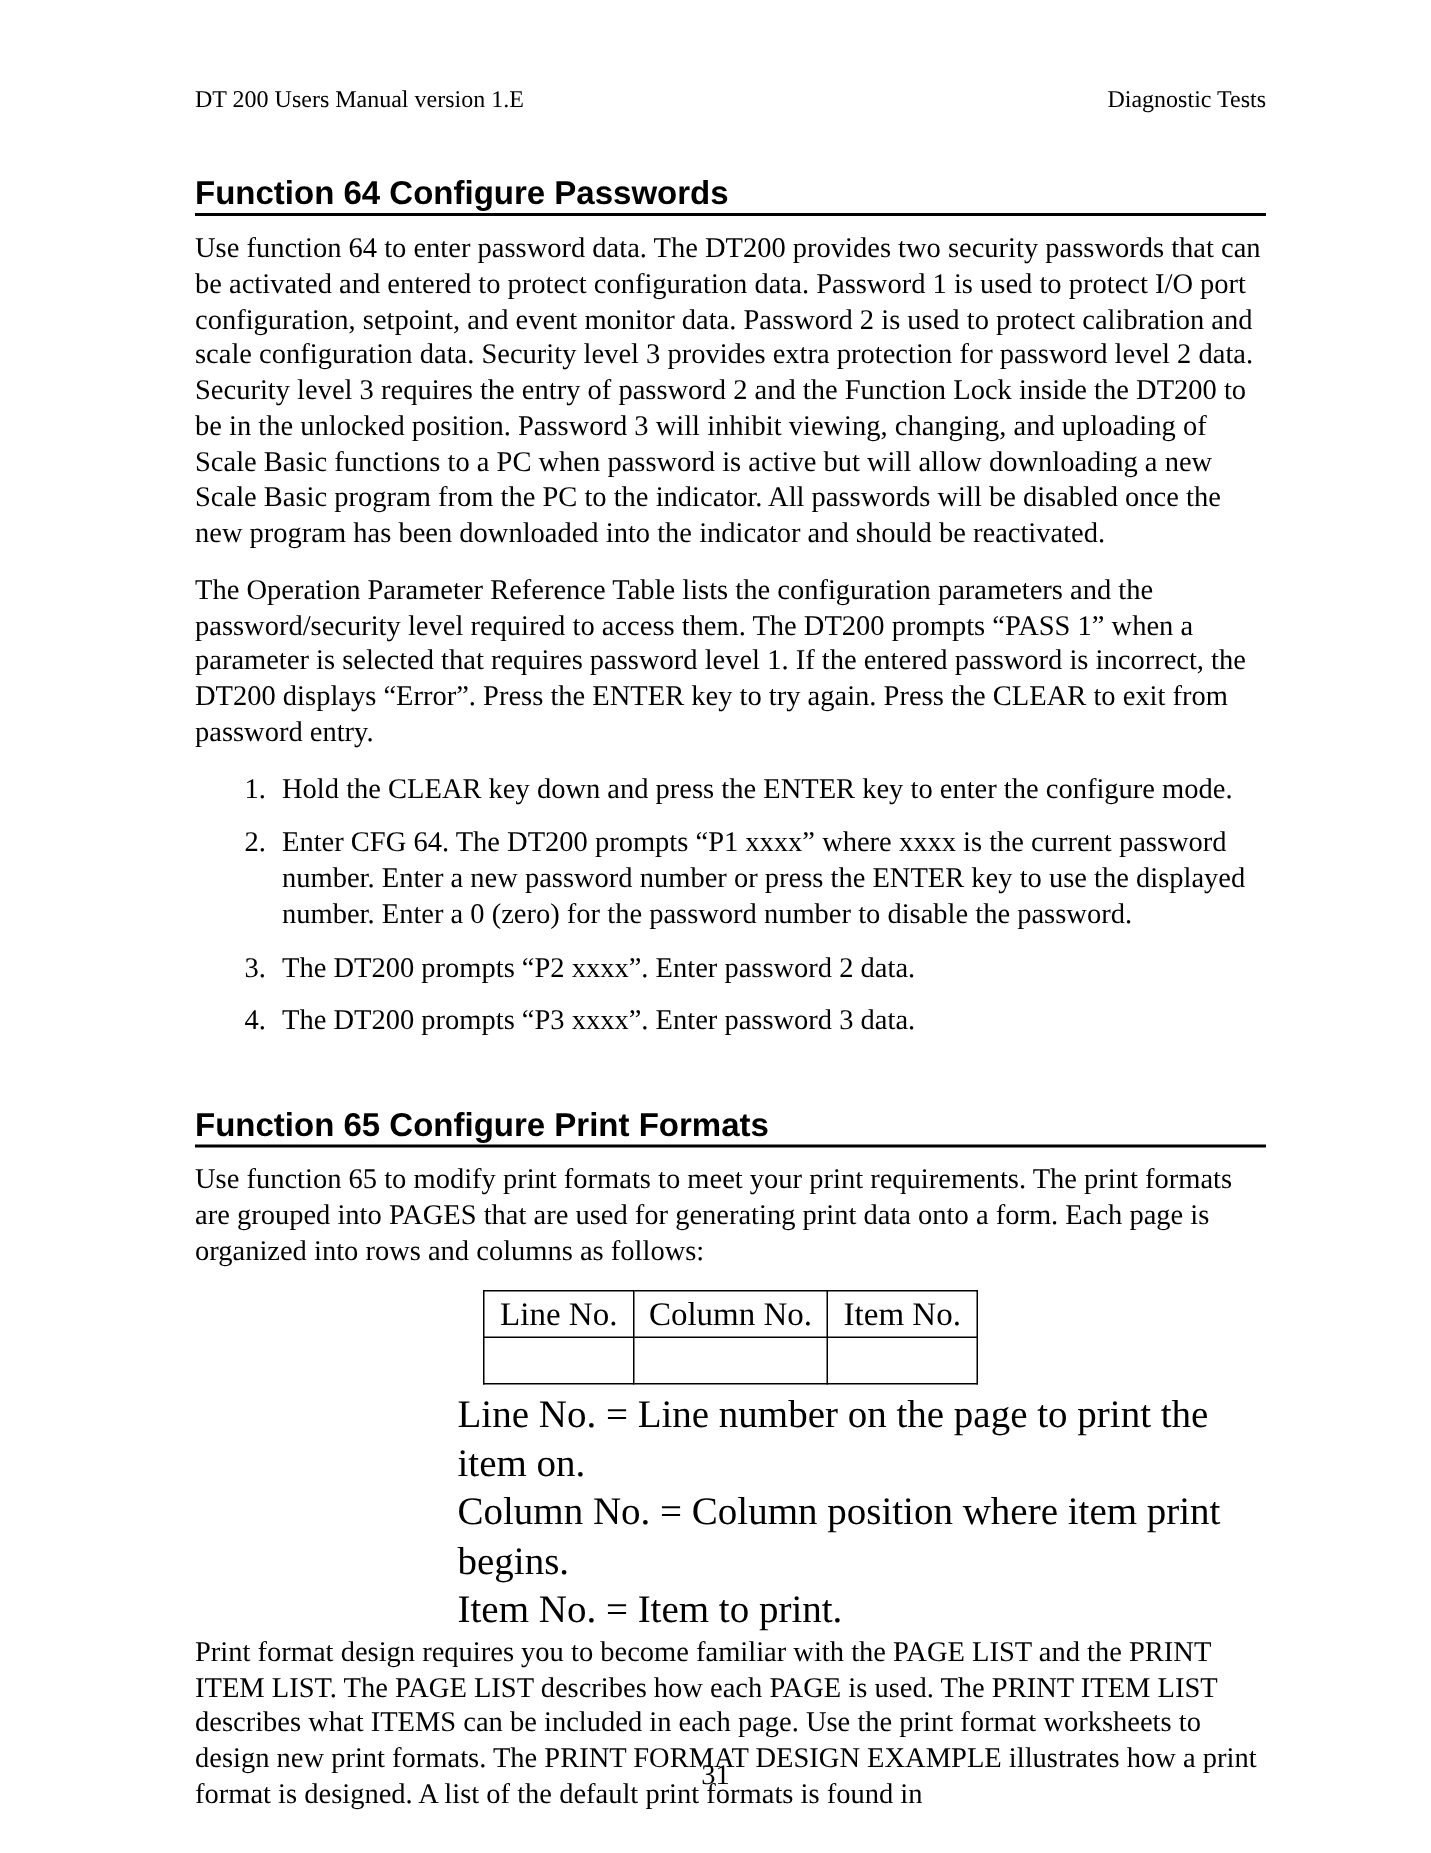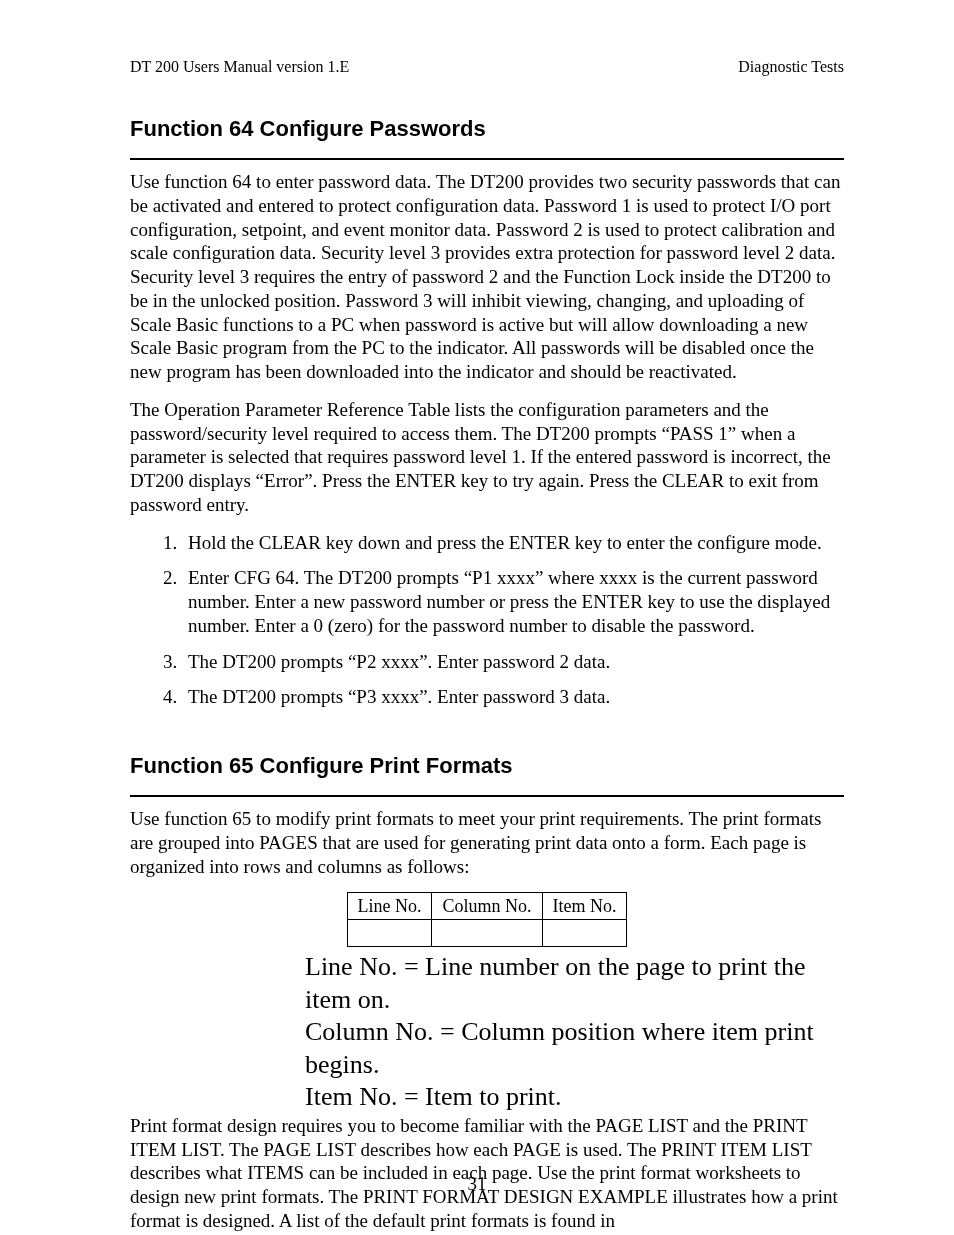--- a/index.html
+++ b/index.html
@@ -20,21 +20,21 @@
     display: flex;
     justify-content: space-between;
     font-size: 16px;
     margin-bottom: 40px;
   }
   .sec-title {
     font-family: Arial, Helvetica, sans-serif;
     font-weight: bold;
     font-size: 22px;
     border-bottom: 2px solid #000;
-    padding-bottom: 16px;
+    padding-bottom: 0;
     margin-bottom: 10px;
   }
   .para {
     font-size: 19px;
     line-height: 1.25;
     margin-bottom: 14px;
   }
   ol.steps {
     font-size: 19px;
     line-height: 1.25;
@@ -45,21 +45,21 @@
     margin-bottom: 12px;
     padding-left: 6px;
   }
   .tbl-wrap {
     text-align: center;
     margin: 0 0 4px 0;
   }
   table.fmt {
     border-collapse: collapse;
     margin: 0 auto;
-    font-size: 18px;
+    font-size: 22px;
     padding-left: 48px;
   }
   table.fmt td {
     border: 1.5px solid #000;
     padding: 2px 10px;
     text-align: left;
     height: 22px;
   }
   .legend {
     font-size: 26px;

